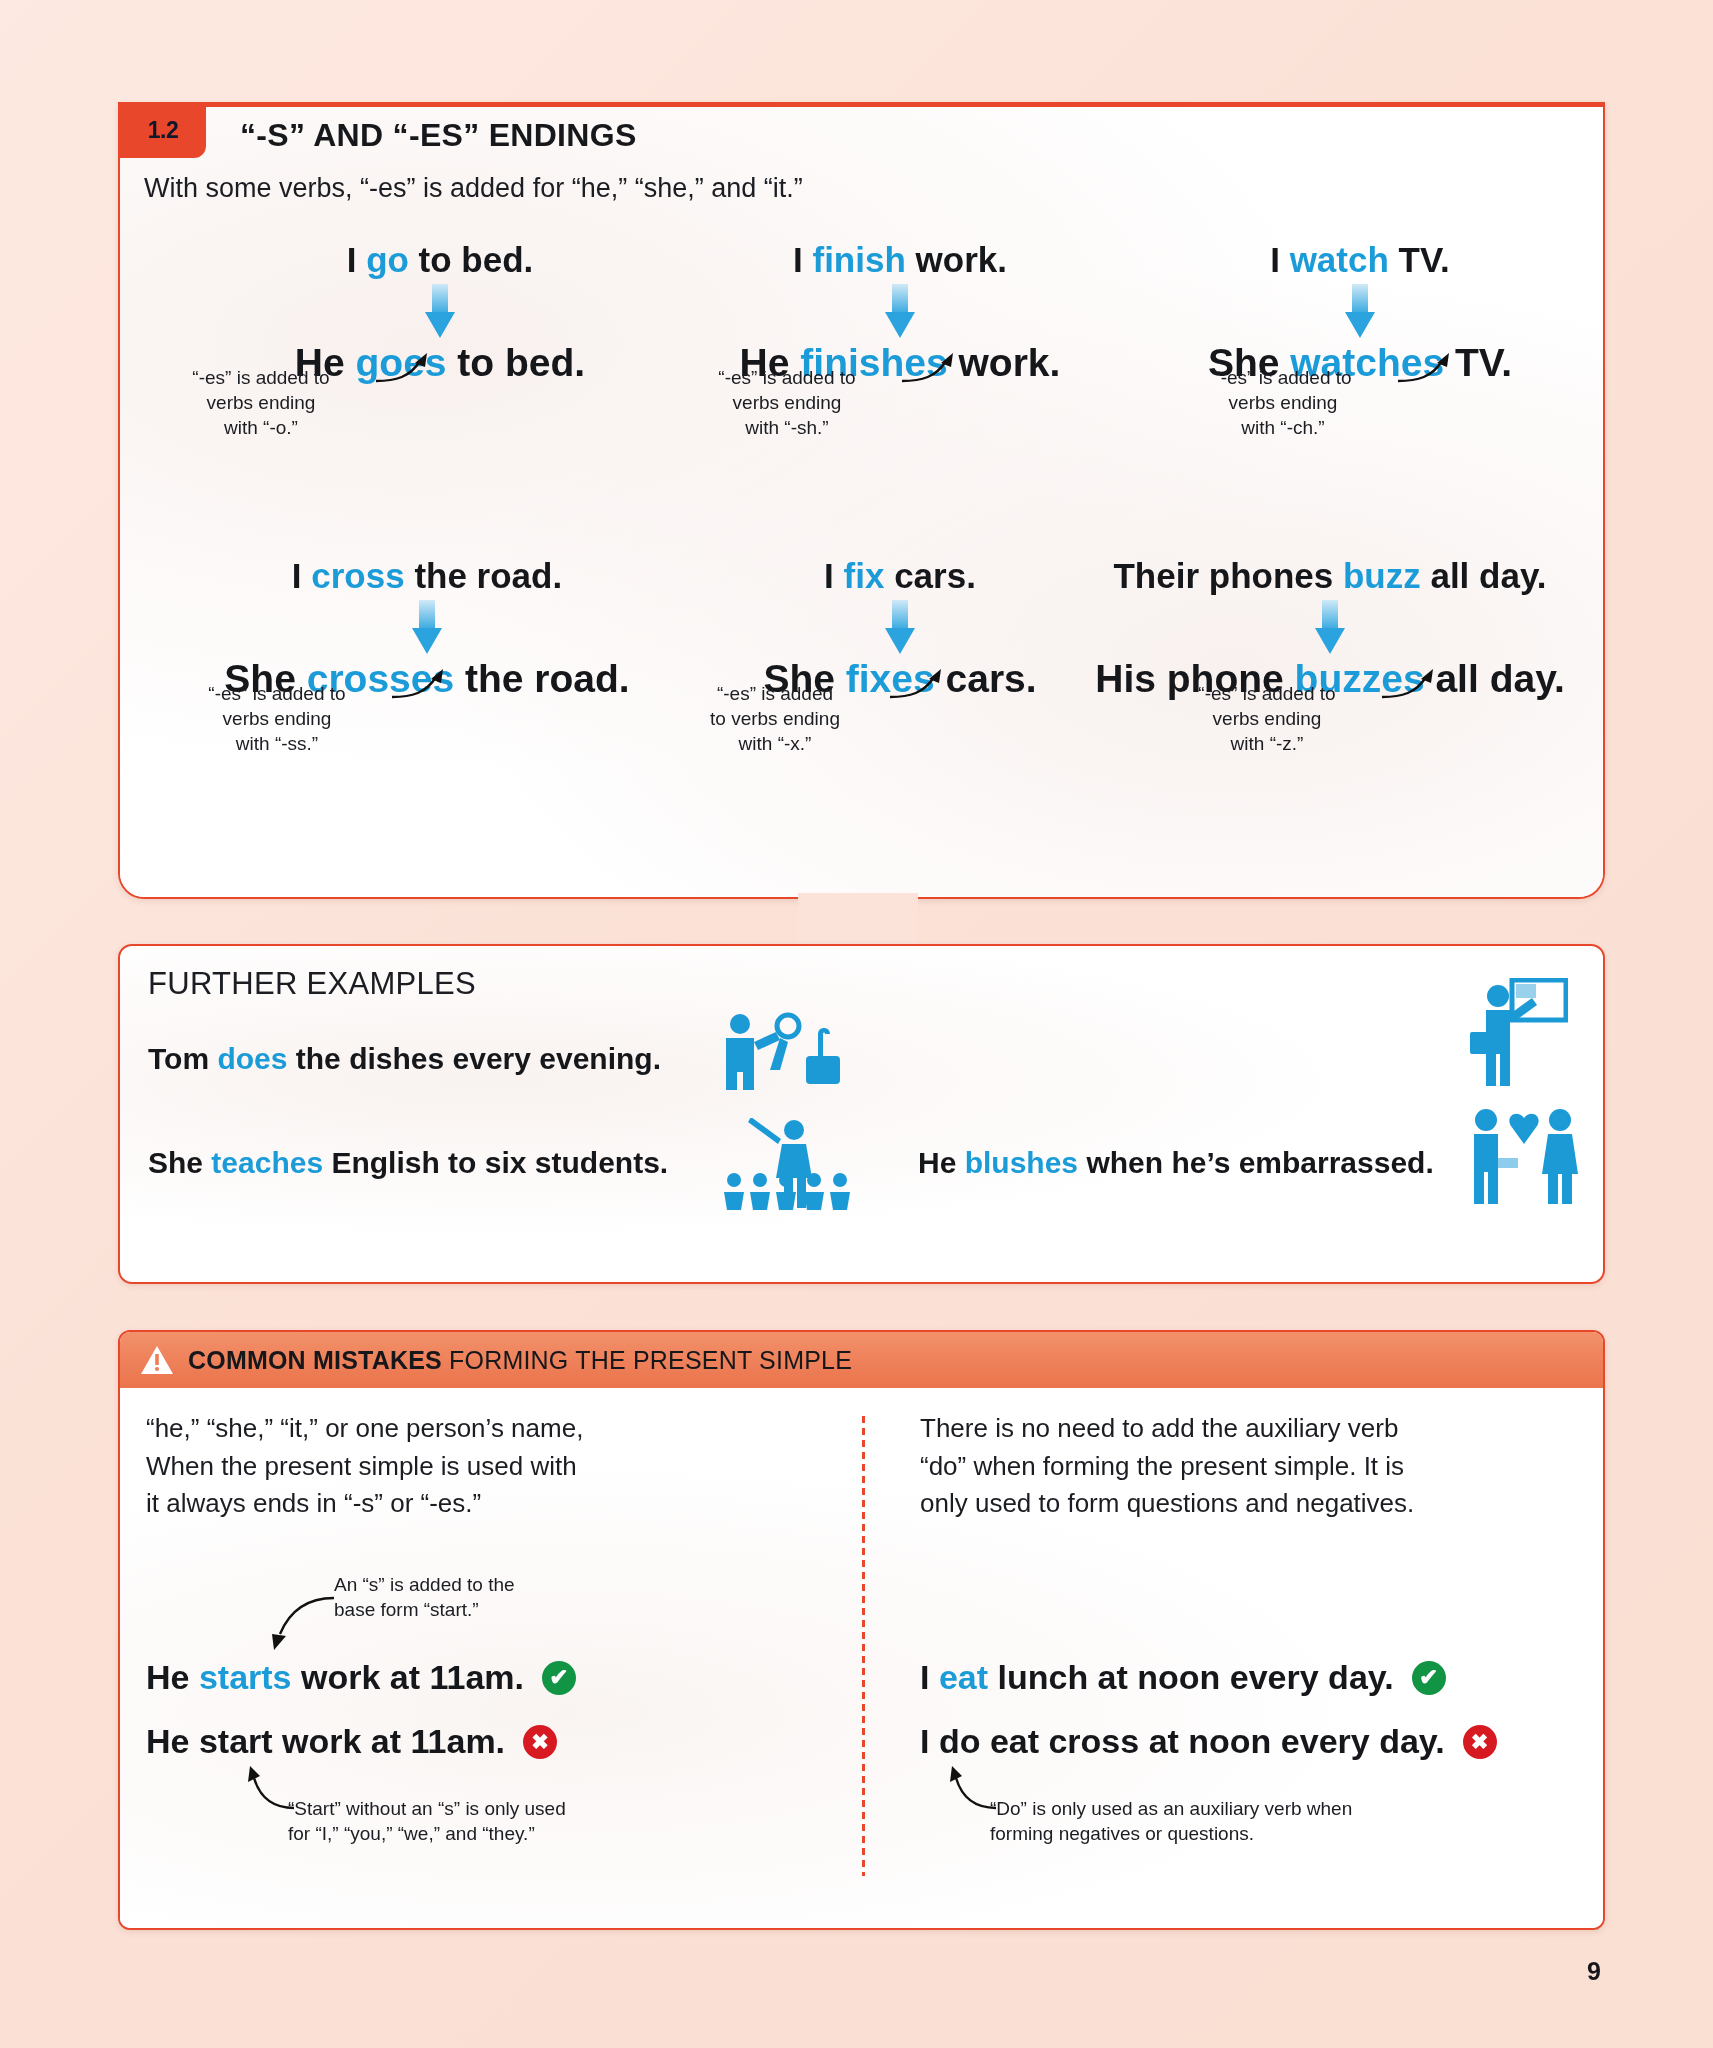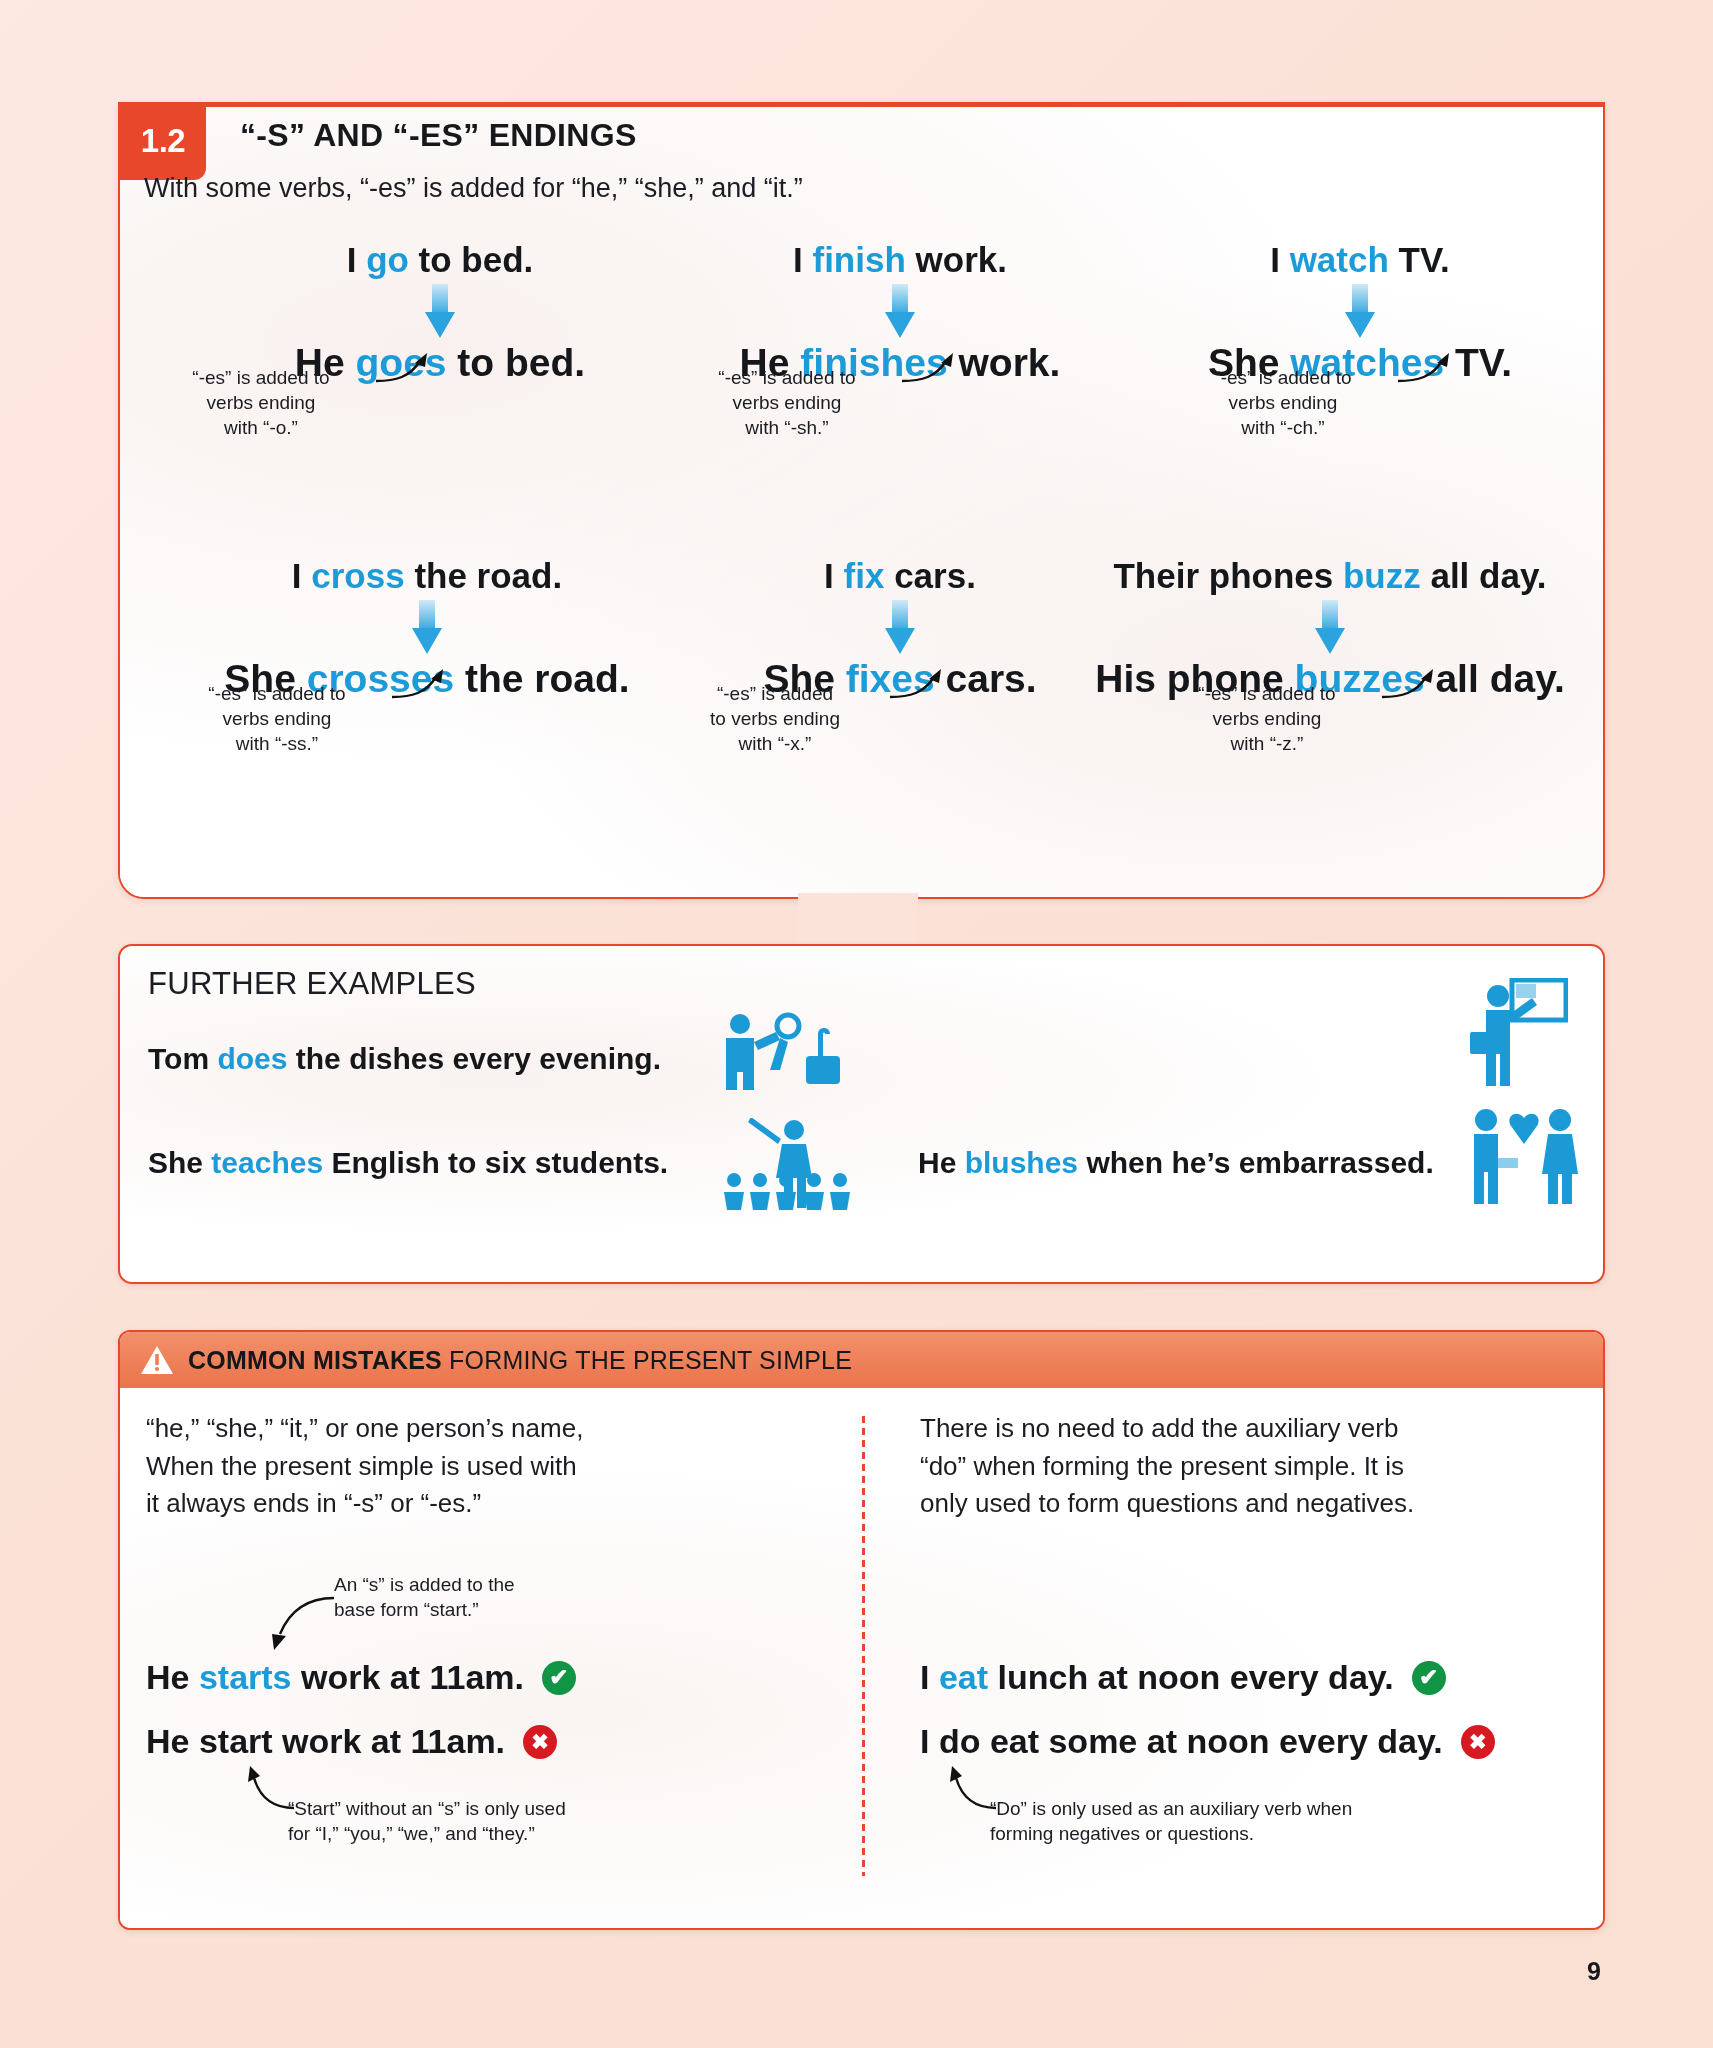--- a/index.html
+++ b/index.html
@@ -46,25 +46,25 @@
       radial-gradient(ellipse at 75% 70%, rgba(246,237,234,.8) 0%, rgba(255,255,255,0) 50%),
       #ffffff;
     border-radius: 0 0 24px 24px;
   }
 
   .chip {
     position: absolute;
     left: 0px;
     top: -5px;
     width: 86px;
-    height: 78px;
+    height: 56px;
     background: #e8472b;
     border-radius: 0 0 12px 0;
-    color: #ffffff;
-    font-size: 33px;
+    color: #0f172a;
+    font-size: 23px;
     font-weight: bold;
     display: flex;
     align-items: center;
     justify-content: center;
     letter-spacing: -0.5px;
   }
 
   .sec-title {
     position: absolute;
     left: 120px;
@@ -561,21 +561,21 @@
           <div>“do” when forming the present simple. It is</div>
           <div>only used to form questions and negatives.</div>
         </div>
 
         <div class="cm-sent" style="position:absolute; left:0px; top:248px;">
           <span><span>I </span><span class="hl">eat</span><span> lunch at noon every day.</span></span>
           <span class="badge ok">✔</span>
         </div>
 
         <div class="cm-sent" style="position:absolute; left:0px; top:312px;">
-          <span>I do eat some at noon every day.</span>
+          <span>I do eat cross at noon every day.</span>
           <span class="badge no">✖</span>
         </div>
 
         <div class="cm-note" style="position:absolute; left:70px; top:386px; width:470px;">
           <svg style="position:absolute; left:-48px; top:-32px;" width="60" height="56" viewBox="0 0 60 56">
             <path d="M54 44 C 34 44, 20 34, 14 14" stroke="#111" stroke-width="2.4" fill="none"></path>
             <polygon points="10,2 8,18 20,12" fill="#111"></polygon>
           </svg>
           <div>“Do” is only used as an auxiliary verb when</div>
           <div>forming negatives or questions.</div>

